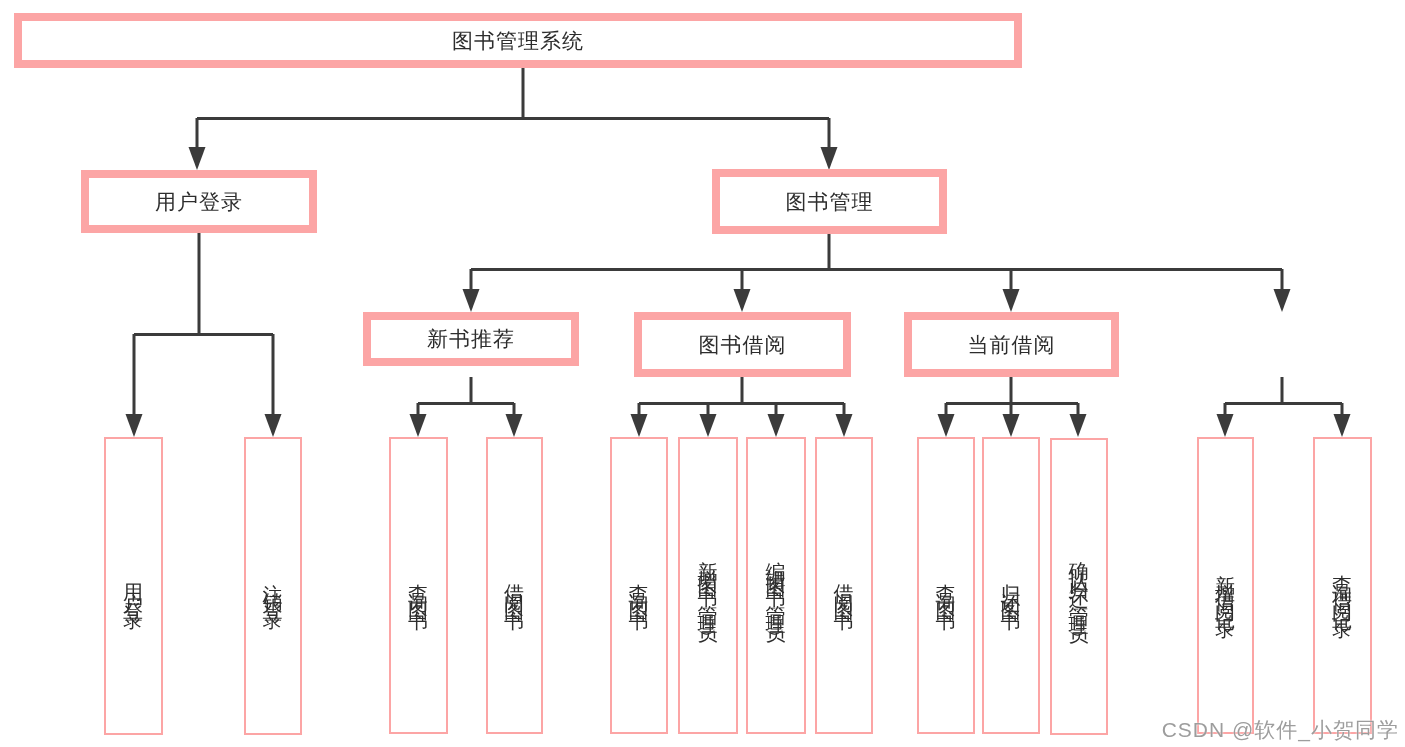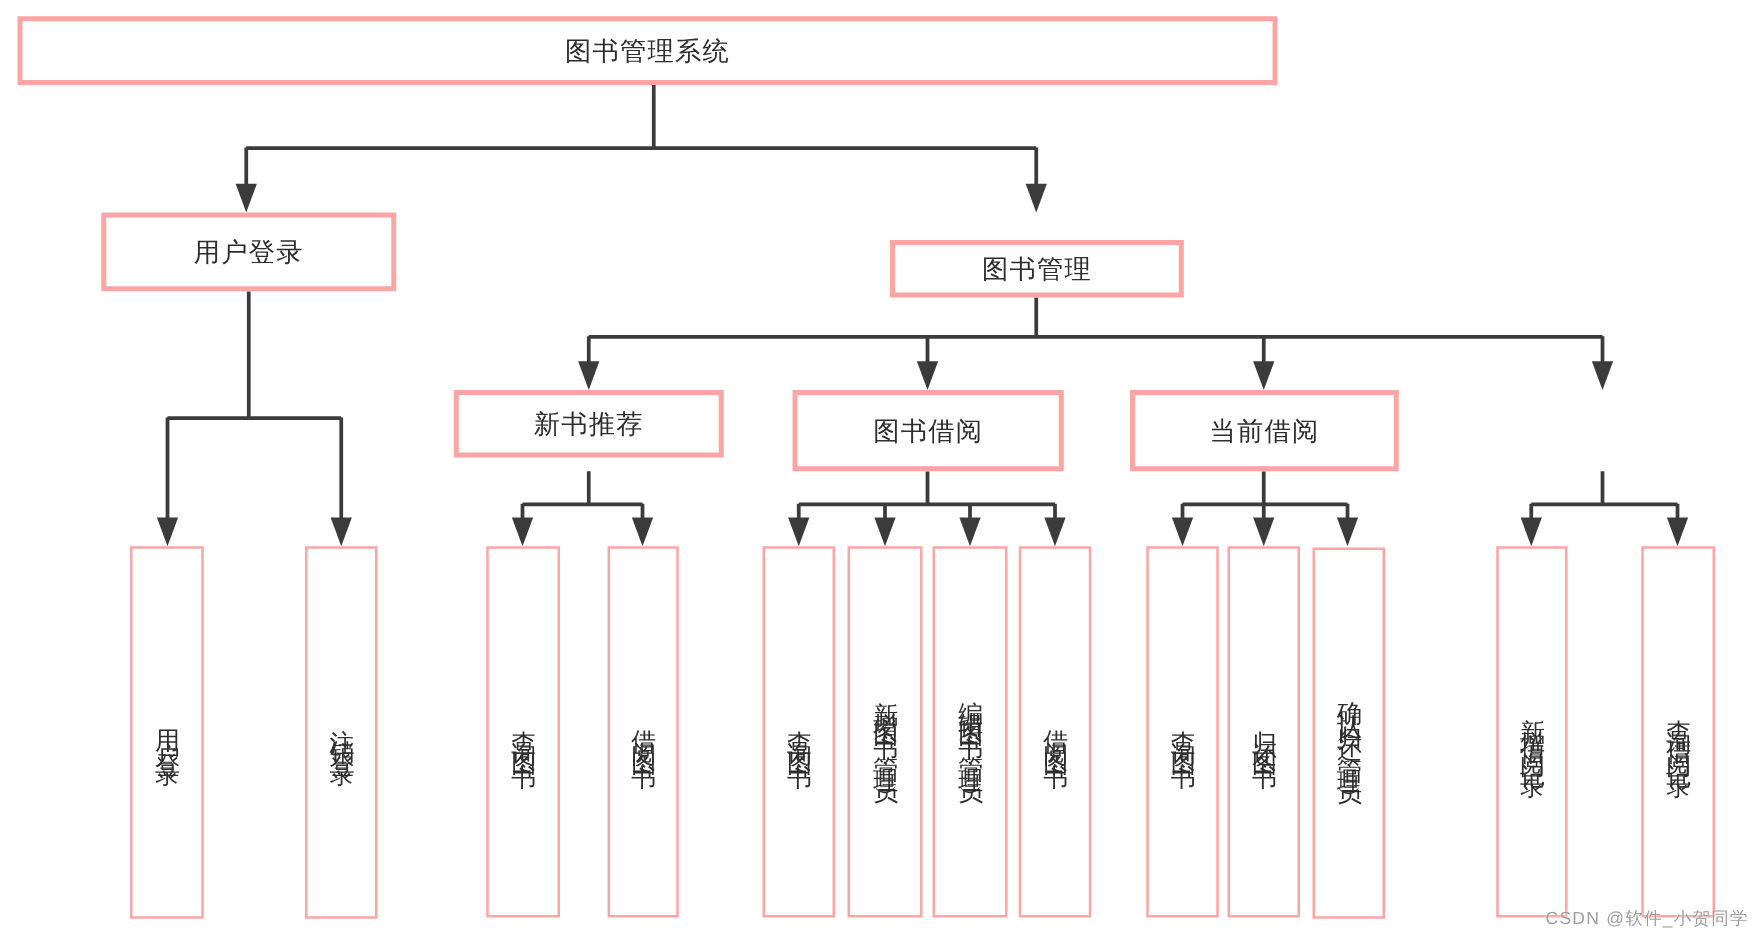--- a/index.html
+++ b/index.html
@@ -18,21 +18,21 @@
   .connectors {
     position: absolute;
     left: 0; top: 0;
     width: 1405px;
     height: 747px;
   }
   .node {
     position: absolute;
     box-sizing: border-box;
     background: #ffffff;
-    border: 4px solid #fca5a5;
+    border: 8px solid #fca5a5;
     display: flex;
     align-items: center;
     justify-content: center;
     color: #2d2d2d;
   }
   .hbox {
     font-size: 21px;
     letter-spacing: 1px;
     white-space: nowrap;
   }
@@ -44,21 +44,21 @@
     text-orientation: mixed;
     font-size: 20px;
     letter-spacing: 9px;
     line-height: 1.1;
     color: #2d2d2d;
   }
   .watermark {
     position: absolute;
     right: 6px;
     bottom: 3px;
-    font-size: 14px;
+    font-size: 21px;
     color: #9d9d9d;
     letter-spacing: 1px;
     text-shadow: 0 0 2px #ffffff;
     white-space: nowrap;
   }
 </style>
 </head>
 <body>
 
 <div class="canvas">
@@ -105,21 +105,21 @@
     </g>
   </svg>
 
   <div class="node hbox" style="left:14px; top:13px; width:1008px; height:55px;">
     <span>图书管理系统</span>
   </div>
 
   <div class="node hbox" style="left:81px; top:170px; width:236px; height:63px;">
     <span>用户登录</span>
   </div>
-  <div class="node hbox" style="left:712px; top:169px; width:235px; height:46px;margin-top:23px;">
+  <div class="node hbox" style="left:712px; top:169px; width:235px; height:65px;">
     <span>图书管理</span>
   </div>
 
   <div class="node hbox" style="left:363px; top:312px; width:216px; height:54px;">
     <span>新书推荐</span>
   </div>
   <div class="node hbox" style="left:904px; top:312px; width:215px; height:65px;">
     <span>当前借阅</span>
   </div>
   <div class="node hbox" style="left:634px; top:312px; width:217px; height:65px;">

